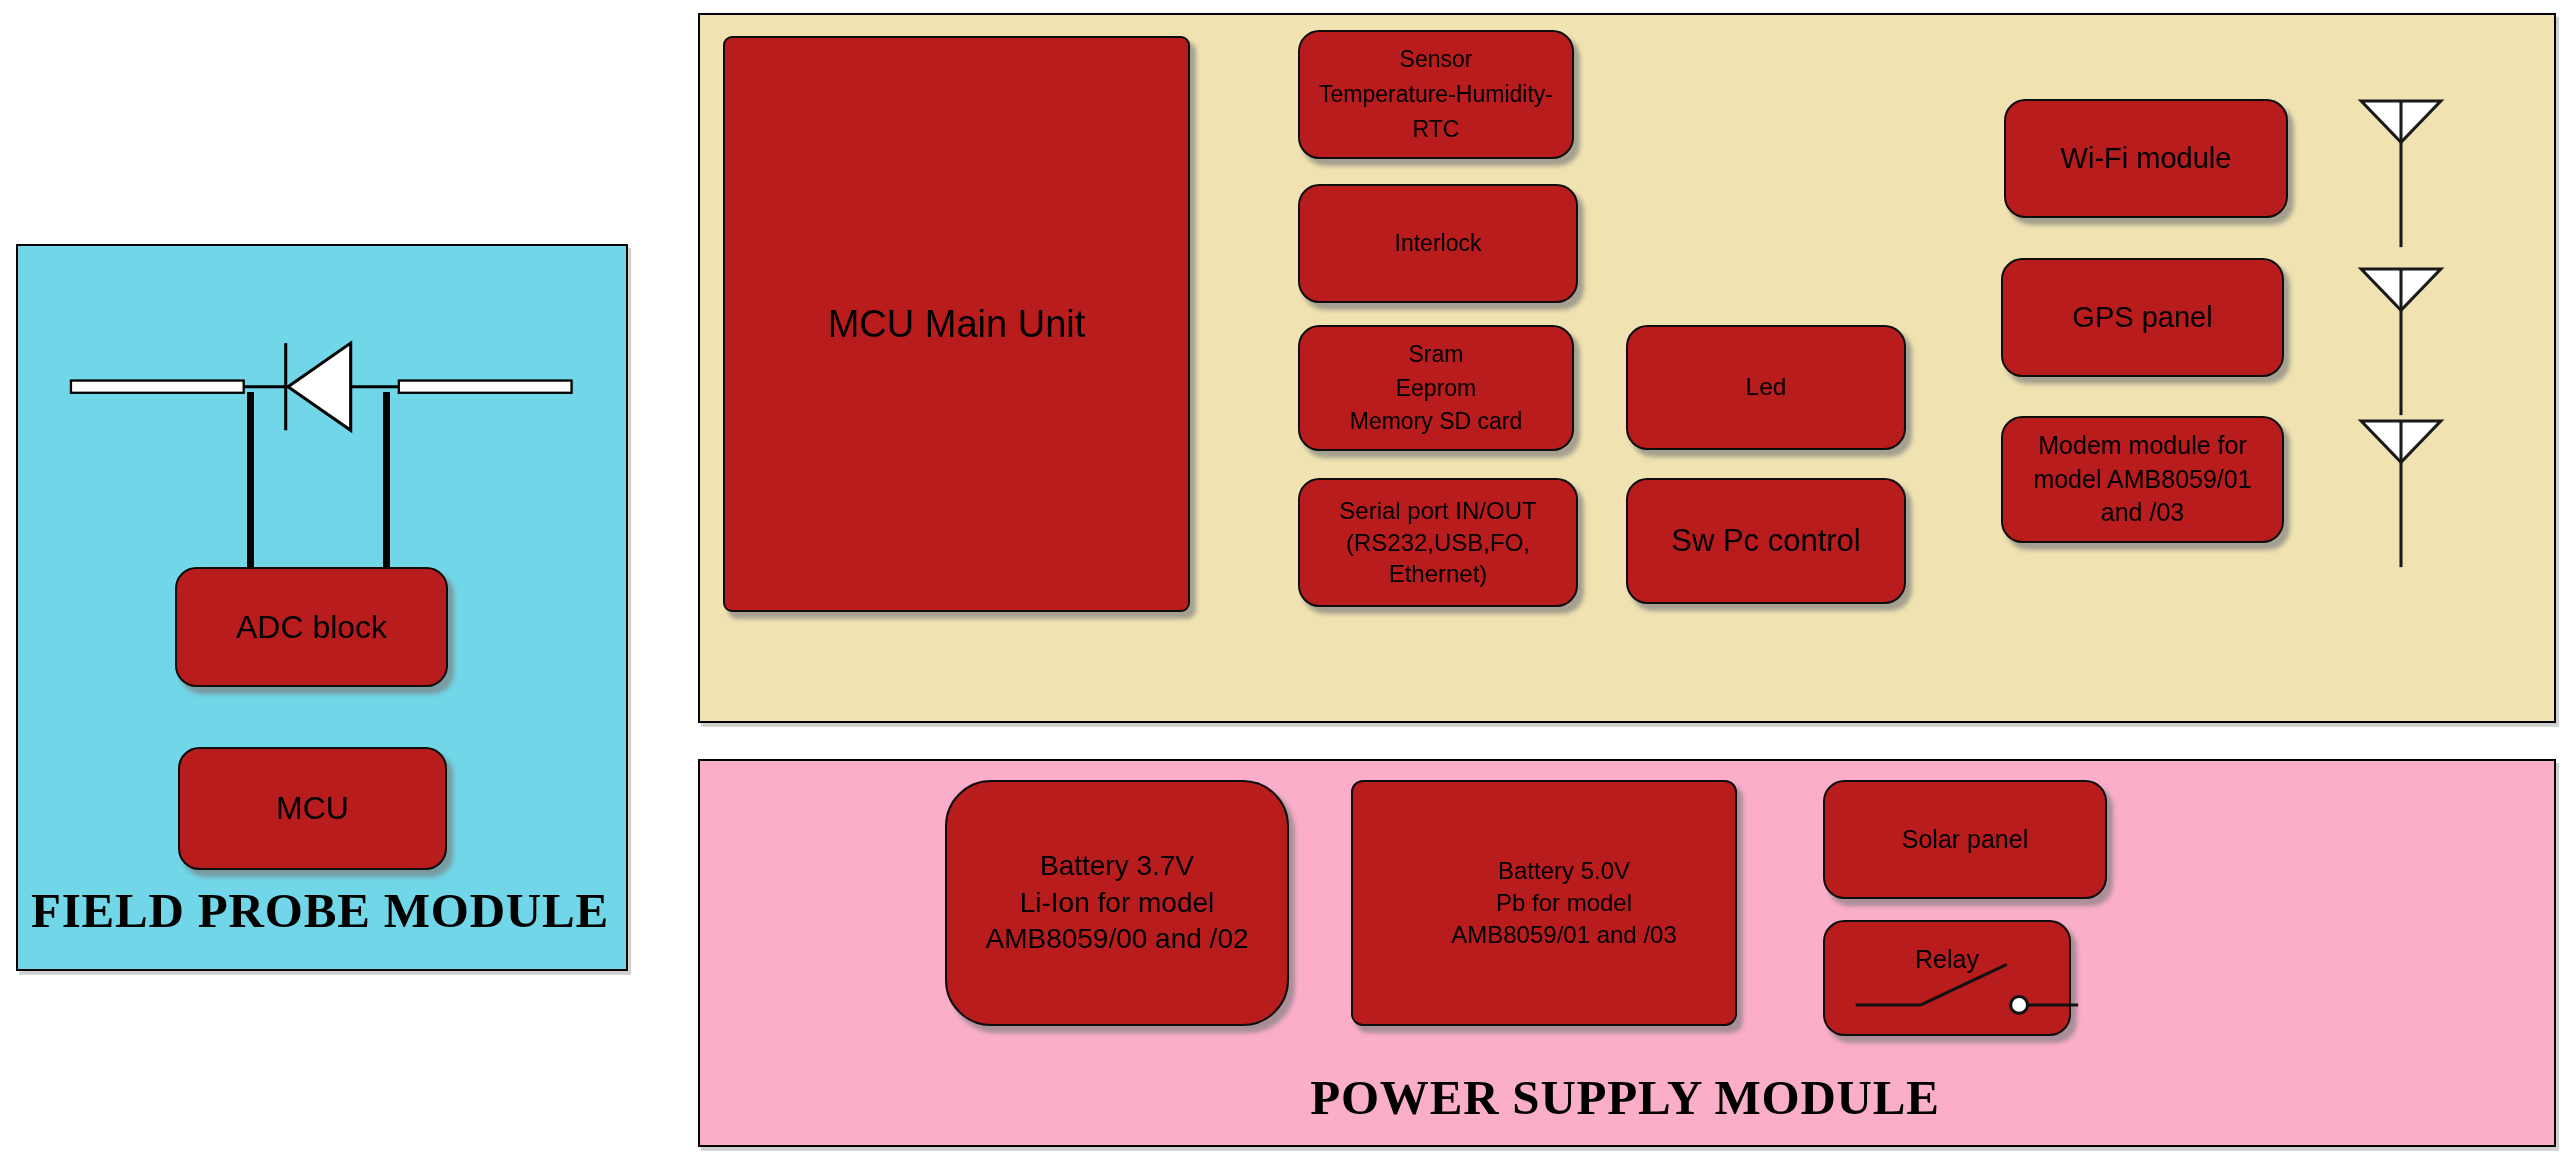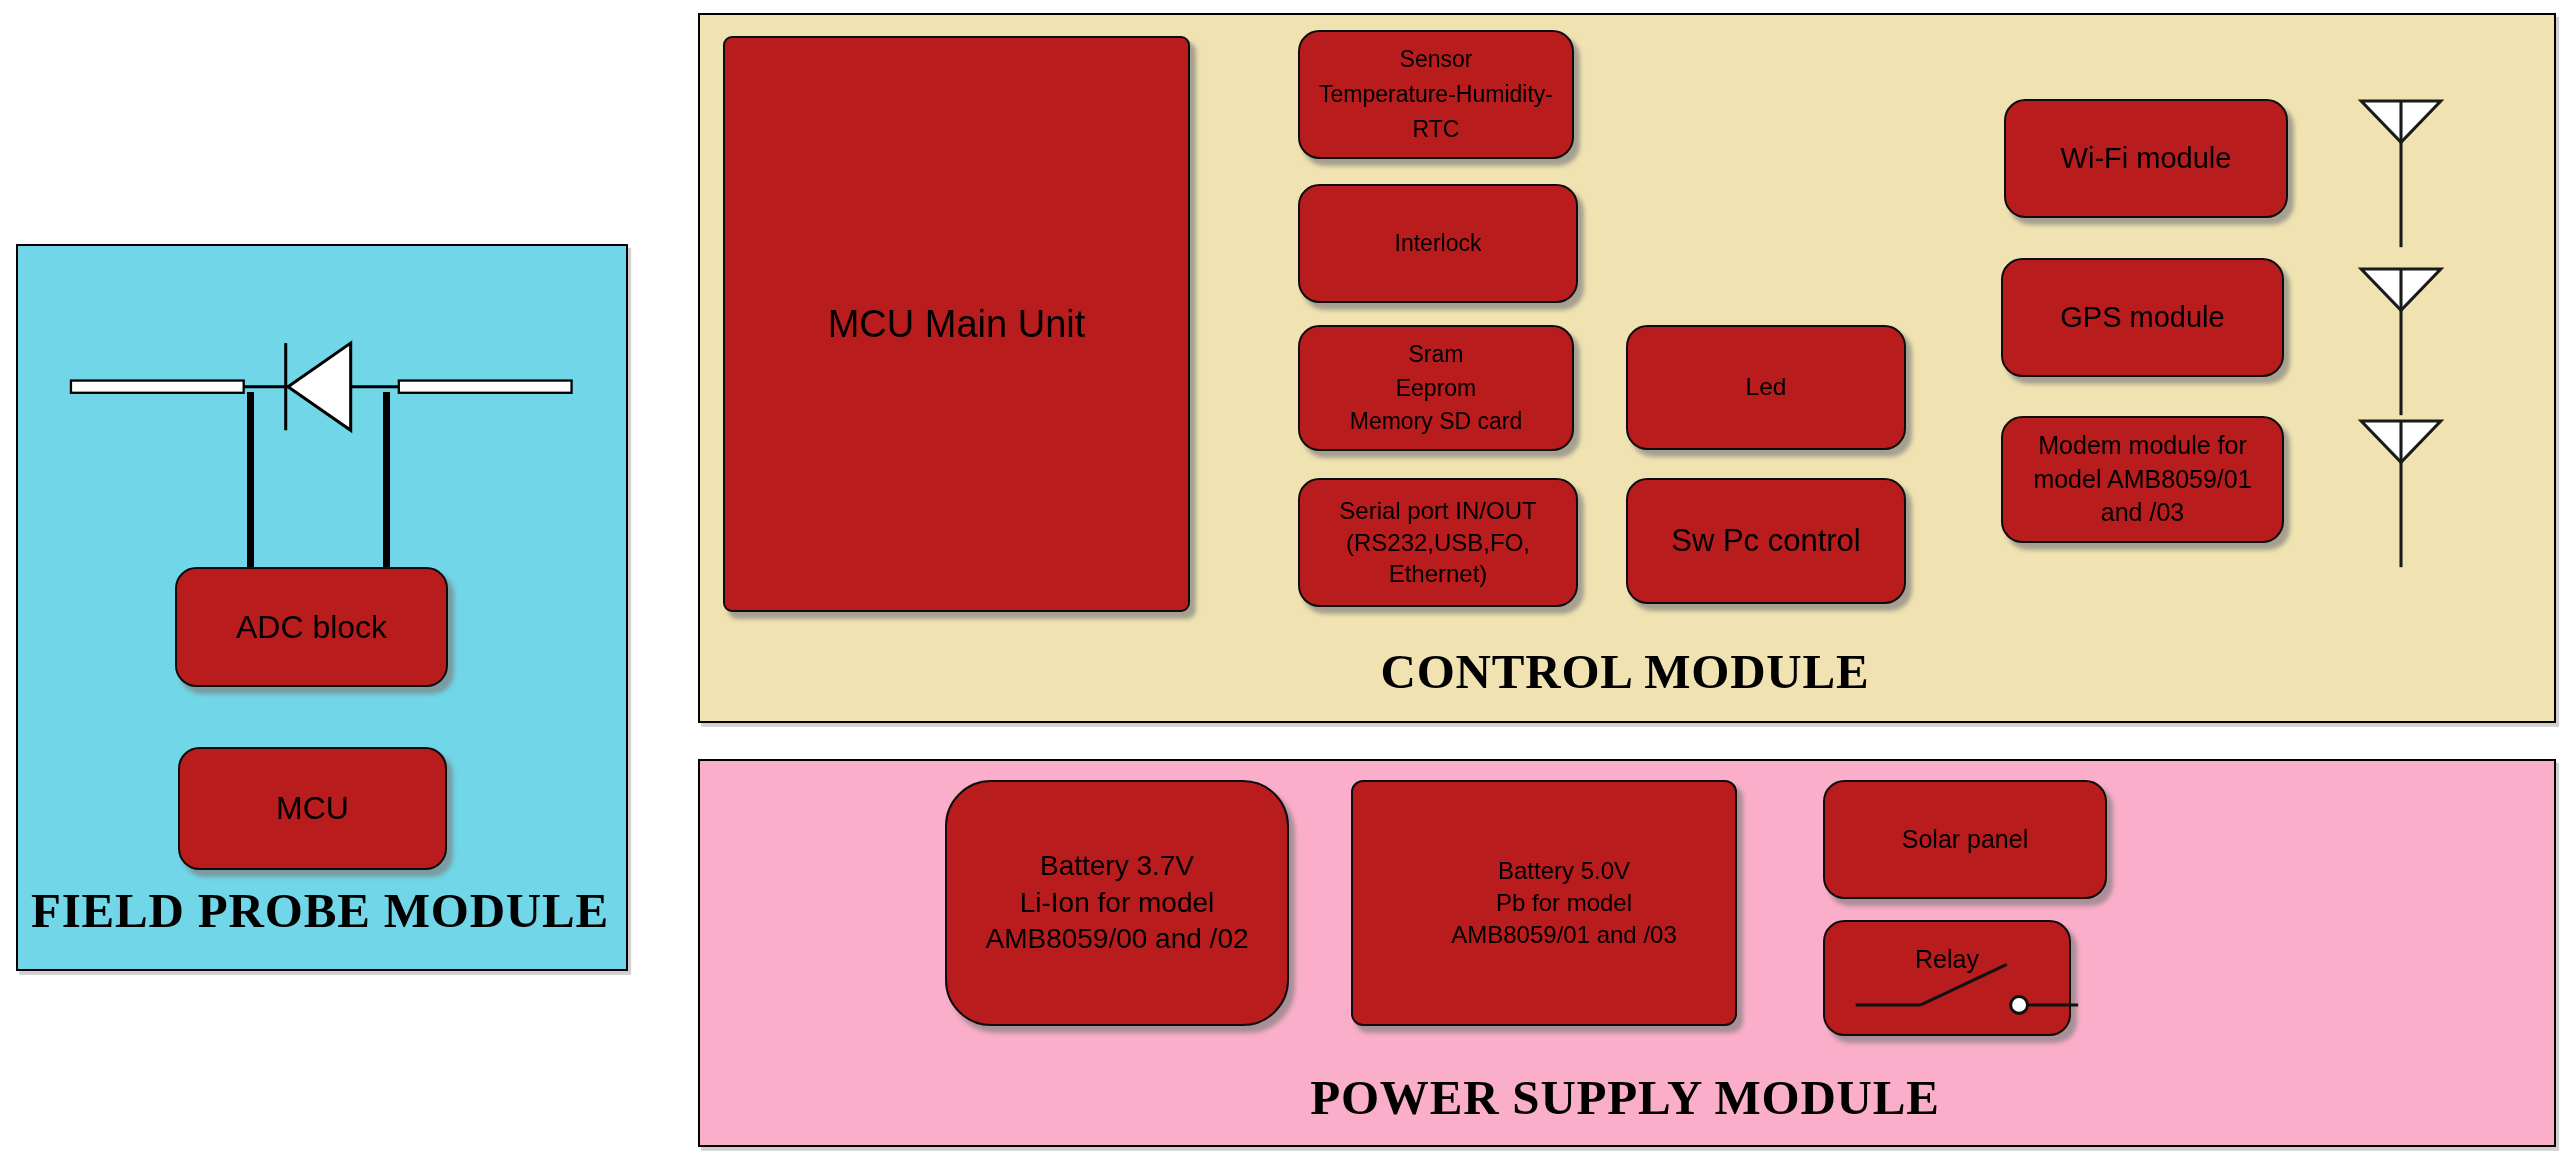--- a/index.html
+++ b/index.html
@@ -117,21 +117,21 @@
 
   <div id="sw-pc" class="node">
     <span>Sw Pc control</span>
   </div>
 
   <div id="wifi" class="node">
     <span>Wi-Fi module</span>
   </div>
 
   <div id="gps" class="node">
-    <span>GPS module</span>
+    <span>GPS panel</span>
   </div>
 
   <div id="modem" class="node">
     <div>Modem module for</div>
     <div>model AMB8059/01</div>
     <div>and /03</div>
   </div>
 
   <svg id="antenna-wifi" class="abs-svg" width="92" height="153" viewBox="0 0 120 200">
     <polygon points="8,4 112,4 60,58" fill="#ffffff" stroke="#1a1a1a" stroke-width="4"></polygon>
@@ -139,21 +139,20 @@
   </svg>
   <svg id="antenna-gps" class="abs-svg" width="92" height="153" viewBox="0 0 120 200">
     <polygon points="8,4 112,4 60,58" fill="#ffffff" stroke="#1a1a1a" stroke-width="4"></polygon>
     <line x1="60" y1="4" x2="60" y2="195" stroke="#1a1a1a" stroke-width="4"></line>
   </svg>
   <svg id="antenna-modem" class="abs-svg" width="92" height="153" viewBox="0 0 120 200">
     <polygon points="8,4 112,4 60,58" fill="#ffffff" stroke="#1a1a1a" stroke-width="4"></polygon>
     <line x1="60" y1="4" x2="60" y2="195" stroke="#1a1a1a" stroke-width="4"></line>
   </svg>
 
-  <div id="cm-title" class="module-title">CONTROL MODULE</div>
 
   <div id="power-module" class="module"></div>
 
   <div id="battery-li" class="node">
     <div>Battery 3.7V</div>
     <div>Li-Ion for model</div>
     <div>AMB8059/00 and /02</div>
   </div>
 
   <div id="battery-pb" class="node">

